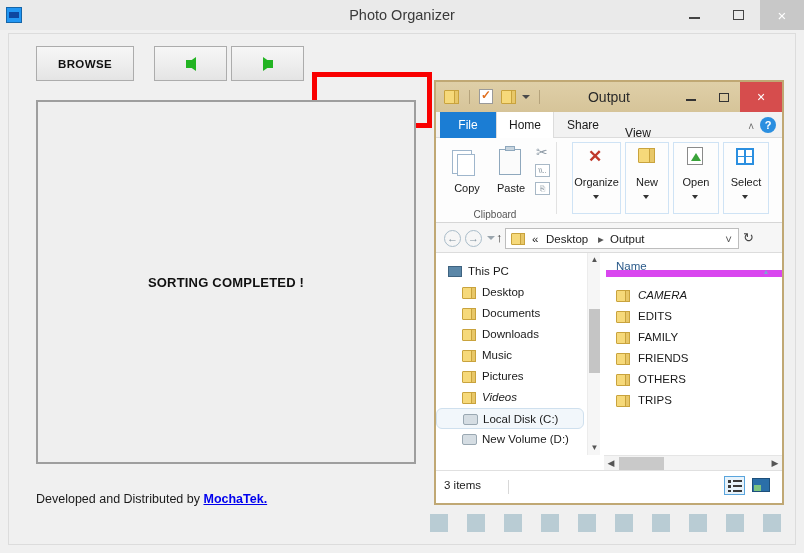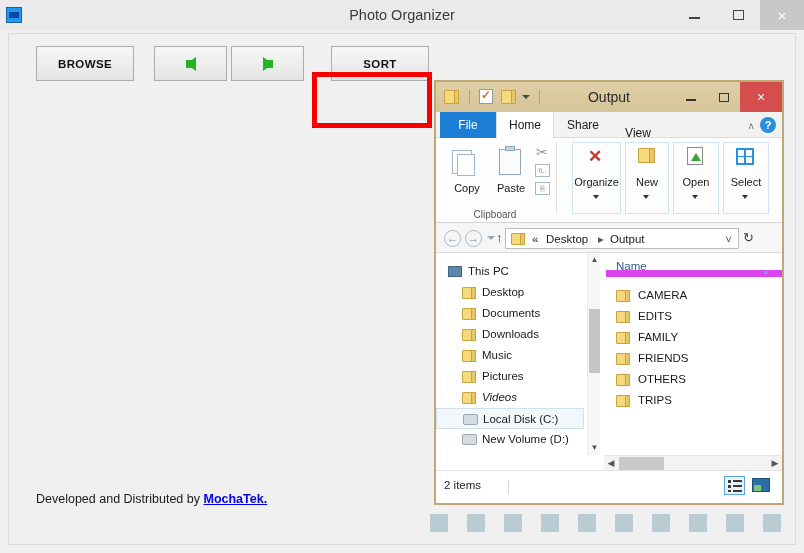--- a/index.html
+++ b/index.html
@@ -204,23 +204,25 @@
     <div class="btn" id="browse-btn">BROWSE</div>
 
     <div class="btn" id="prev-btn">
       <span class="arrow arrow-left"></span>
     </div>
 
     <div class="btn" id="next-btn">
       <span class="arrow arrow-right"></span>
     </div>
 
-    <div class="btn" id="sort-btn">SORT</div>
     <div class="sort-highlight"></div>
 
+    <div class="display-panel">
+      <div class="display-text">SORTING COMPLETED !</div>
+    </div>
 
     <div class="footer">
       <span>Developed and Distributed by </span><a href="#">MochaTek.</a>
     </div>
 
     <div class="progress-squares" id="progress-squares">
         <div class="sq" style="left: 0px; background: rgb(185, 204, 212);"></div>
         <div class="sq" style="left: 37px; background: rgb(185, 204, 212);"></div>
         <div class="sq" style="left: 74px; background: rgb(185, 204, 212);"></div>
         <div class="sq" style="left: 111px; background: rgb(185, 204, 212);"></div>
@@ -339,42 +341,42 @@
               <span style="position: absolute; left: 46px;">Music</span>
             </div>
             <div class="tree-item" style="top: 113px;">
               <span class="tf" style="top: 5px; left: 26px;"></span>
               <span style="position: absolute; left: 46px;">Pictures</span>
             </div>
             <div class="tree-item" style="top: 134px;">
               <span class="tf" style="top: 5px; left: 26px;"></span>
               <span style="position: absolute; left: 46px; font-style: italic;">Videos</span>
             </div>
-            <div class="tree-item selected" style="top: 155px;">
+            <div class="tree-item selected" style="top: 155px; border-radius: 6px;">
               <span class="disk-ic" style="top: 5px; left: 26px;"></span>
               <span style="position: absolute; left: 46px;">Local Disk (C:)</span>
             </div>
             <div class="tree-item" style="top: 176px;">
               <span class="disk-ic" style="top: 5px; left: 26px;"></span>
               <span style="position: absolute; left: 46px;">New Volume (D:)</span>
             </div>
           </div>
         <div class="tree-sb">
           <div class="sb-arrow" style="top:0;">▲</div>
           <div class="tree-sb-thumb"></div>
           <div class="sb-arrow" style="bottom:0;">▼</div>
         </div>
         <div class="col-hdr" style="left:170px;width:176px;">
           <span style="margin-left:10px;">Name</span>
           <span class="sort-ind">▴</span>
         </div>
         <div class="flist" id="file-list">
             <div class="file-item" style="top: 32px;">
               <span class="tf" style="left: 0px; top: 5px;"></span>
-              <span style="position: absolute; left: 22px;">CAMERA</span>
+              <span style="position: absolute; left: 22px; font-style: italic;">CAMERA</span>
             </div>
             <div class="file-item" style="top: 53px;">
               <span class="tf" style="left: 0px; top: 5px;"></span>
               <span style="position: absolute; left: 22px;">EDITS</span>
             </div>
             <div class="file-item" style="top: 74px;">
               <span class="tf" style="left: 0px; top: 5px;"></span>
               <span style="position: absolute; left: 22px;">FAMILY</span>
             </div>
             <div class="file-item" style="top: 95px;">
@@ -392,21 +394,21 @@
           </div>
       </div>
 
       <div class="ex-hsb">
         <div class="hsb-a" style="left:0;">◀</div>
         <div class="hsb-thumb"></div>
         <div class="hsb-a" style="right:0;">▶</div>
       </div>
 
       <div class="ex-status">
-        <div class="status-txt">2 items</div>
+        <div class="status-txt">3 items</div>
         <div class="status-div"></div>
         <div class="view-btn active" style="left:288px;">
           <div style="position:absolute;left:3px;top:3px;width:3px;height:3px;background:#3a3a3a;"></div>
           <div style="position:absolute;left:8px;top:3px;width:9px;height:2px;background:#3a3a3a;"></div>
           <div style="position:absolute;left:3px;top:8px;width:3px;height:3px;background:#3a3a3a;"></div>
           <div style="position:absolute;left:8px;top:8px;width:9px;height:2px;background:#3a3a3a;"></div>
           <div style="position:absolute;left:3px;top:13px;width:3px;height:2px;background:#3a3a3a;"></div>
           <div style="position:absolute;left:8px;top:13px;width:9px;height:2px;background:#3a3a3a;"></div>
         </div>
         <div class="view-btn" style="left:315px;">

